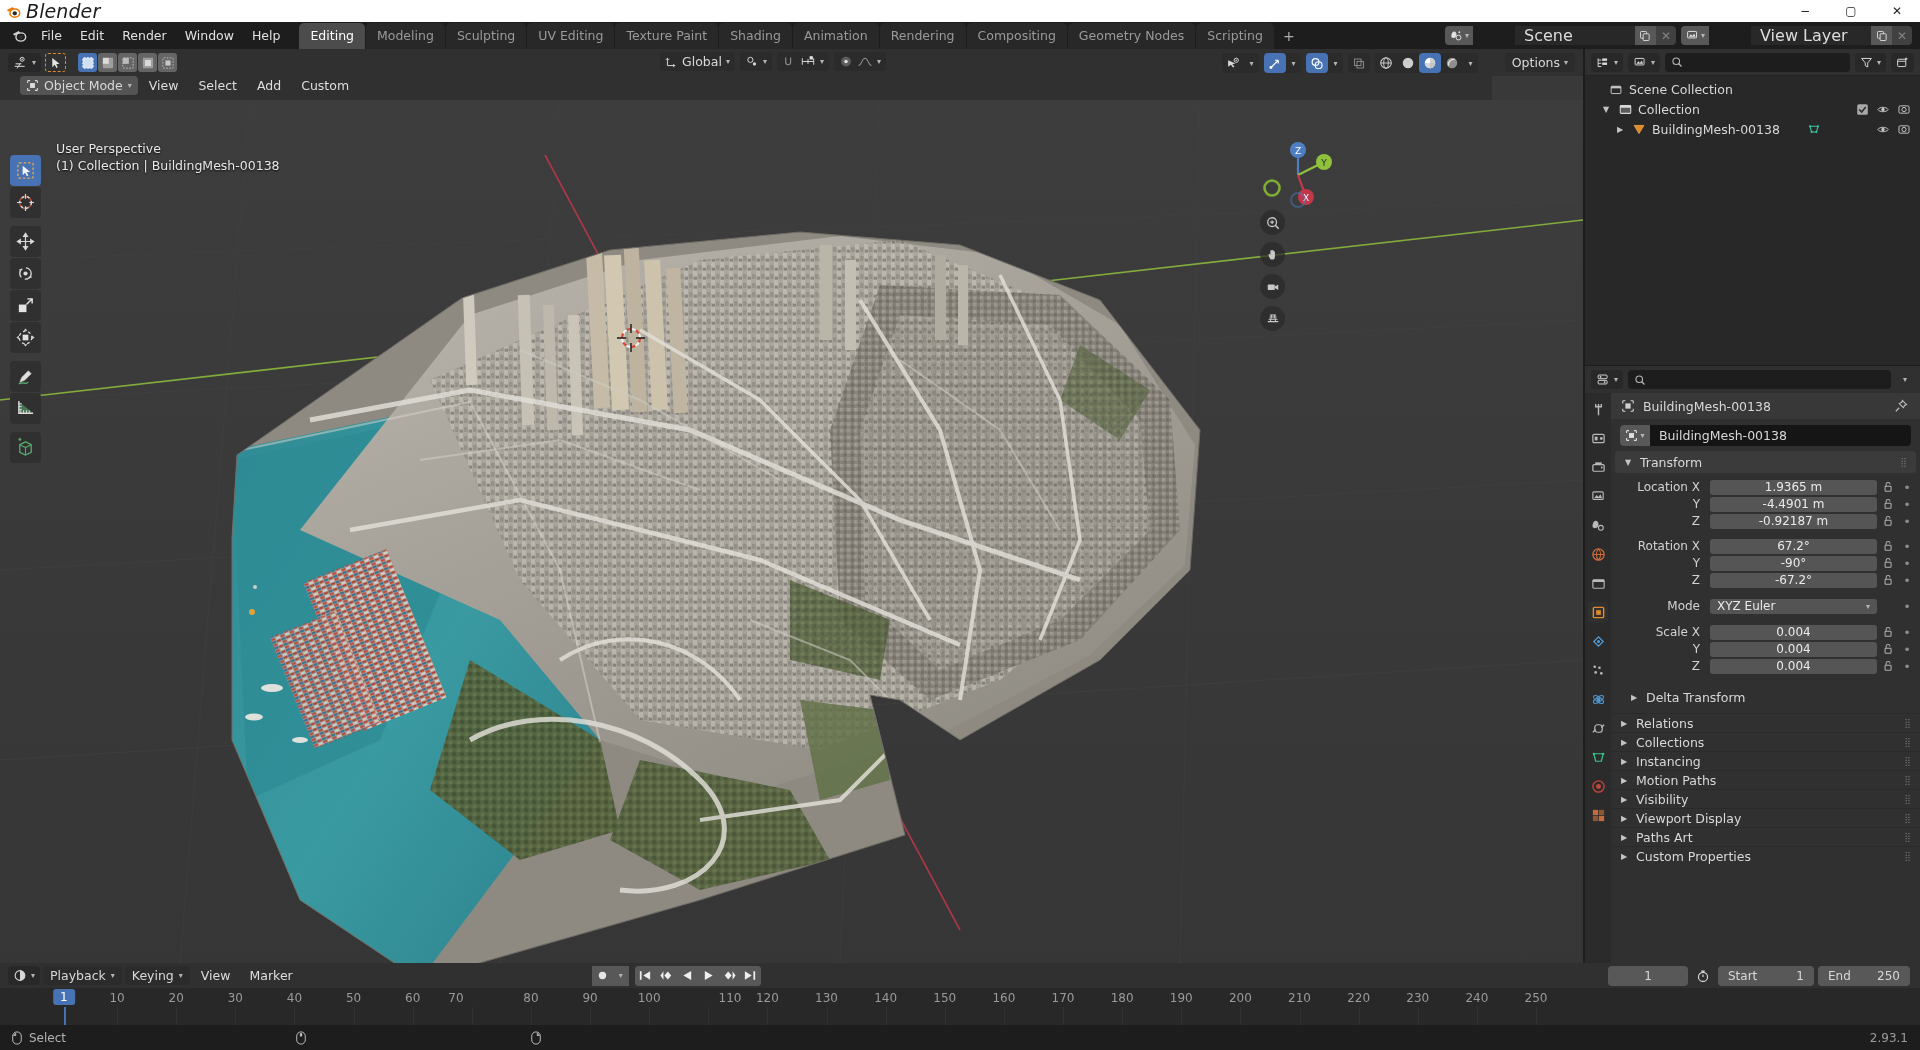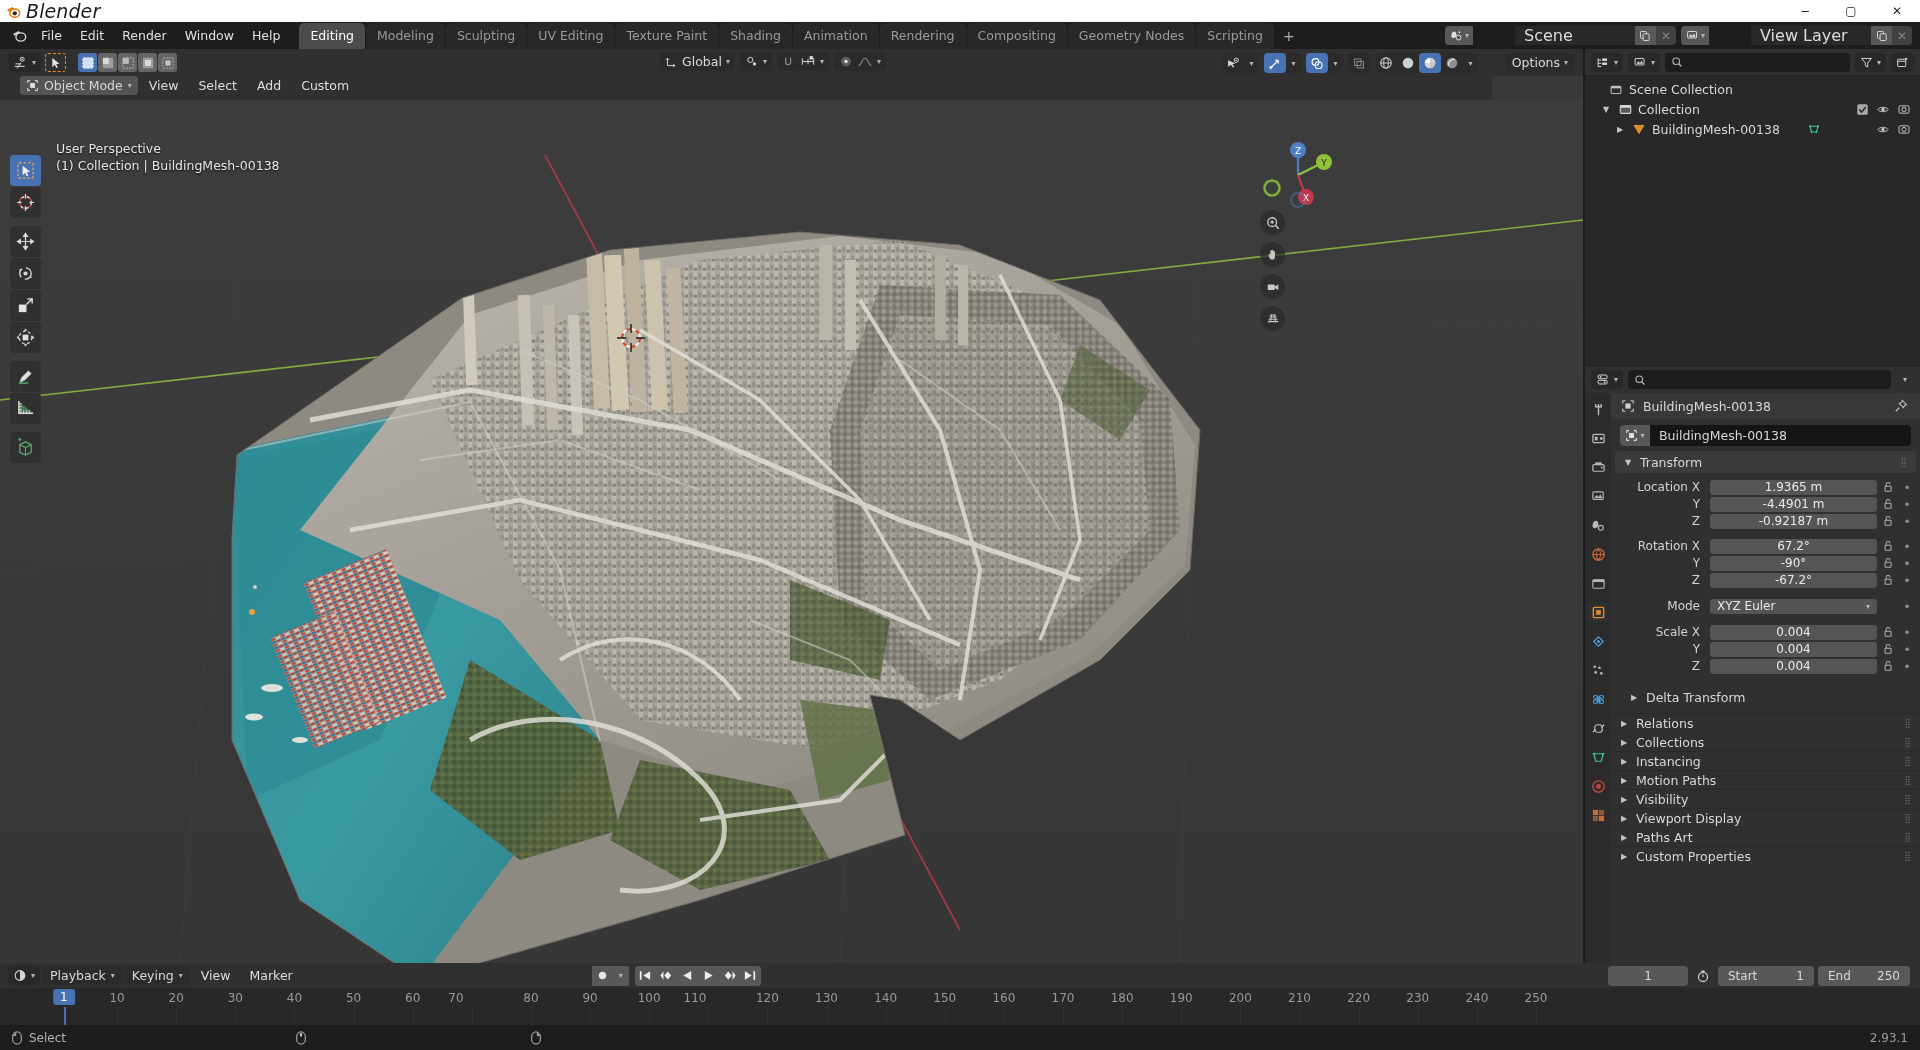--- a/index.html
+++ b/index.html
@@ -1236,21 +1236,21 @@
         <div class="tick-lbl" style="left: 412.72px;">60</div>
         <div class="tick-line" style="left: 412.72px;"></div>
         <div class="tick-lbl" style="left: 456px;">70</div>
         <div class="tick-line" style="left: 471.84px;"></div>
         <div class="tick-lbl" style="left: 530.96px;">80</div>
         <div class="tick-line" style="left: 530.96px;"></div>
         <div class="tick-lbl" style="left: 590.08px;">90</div>
         <div class="tick-line" style="left: 590.08px;"></div>
         <div class="tick-lbl" style="left: 649.2px;">100</div>
         <div class="tick-line" style="left: 649.2px;"></div>
-        <div class="tick-lbl" style="left: 695px;">110</div>
+        <div class="tick-lbl" style="left: 730px;">110</div>
         <div class="tick-line" style="left: 708.32px;"></div>
         <div class="tick-lbl" style="left: 767.44px;">120</div>
         <div class="tick-line" style="left: 767.44px;"></div>
         <div class="tick-lbl" style="left: 826.56px;">130</div>
         <div class="tick-line" style="left: 826.56px;"></div>
         <div class="tick-lbl" style="left: 885.68px;">140</div>
         <div class="tick-line" style="left: 885.68px;"></div>
         <div class="tick-lbl" style="left: 944.8px;">150</div>
         <div class="tick-line" style="left: 944.8px;"></div>
         <div class="tick-lbl" style="left: 1003.92px;">160</div>

